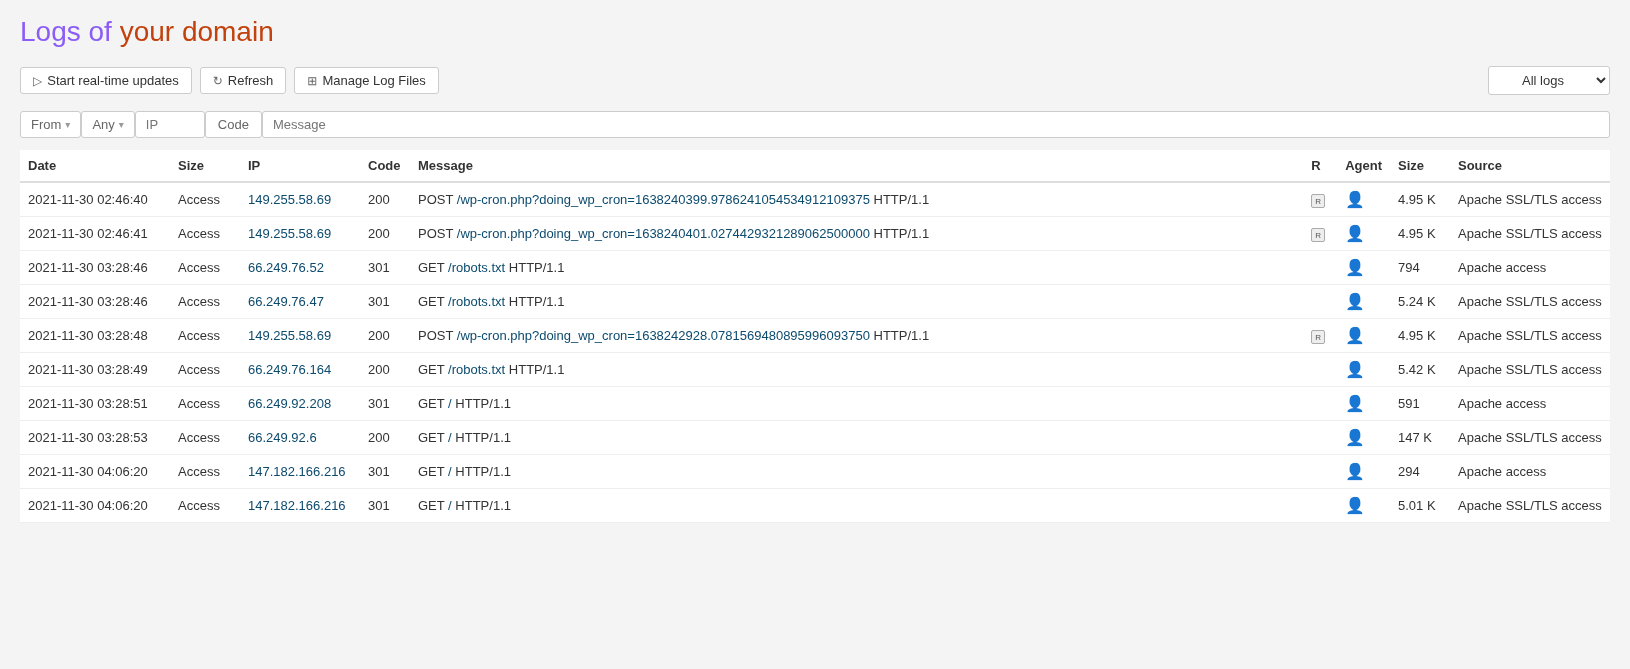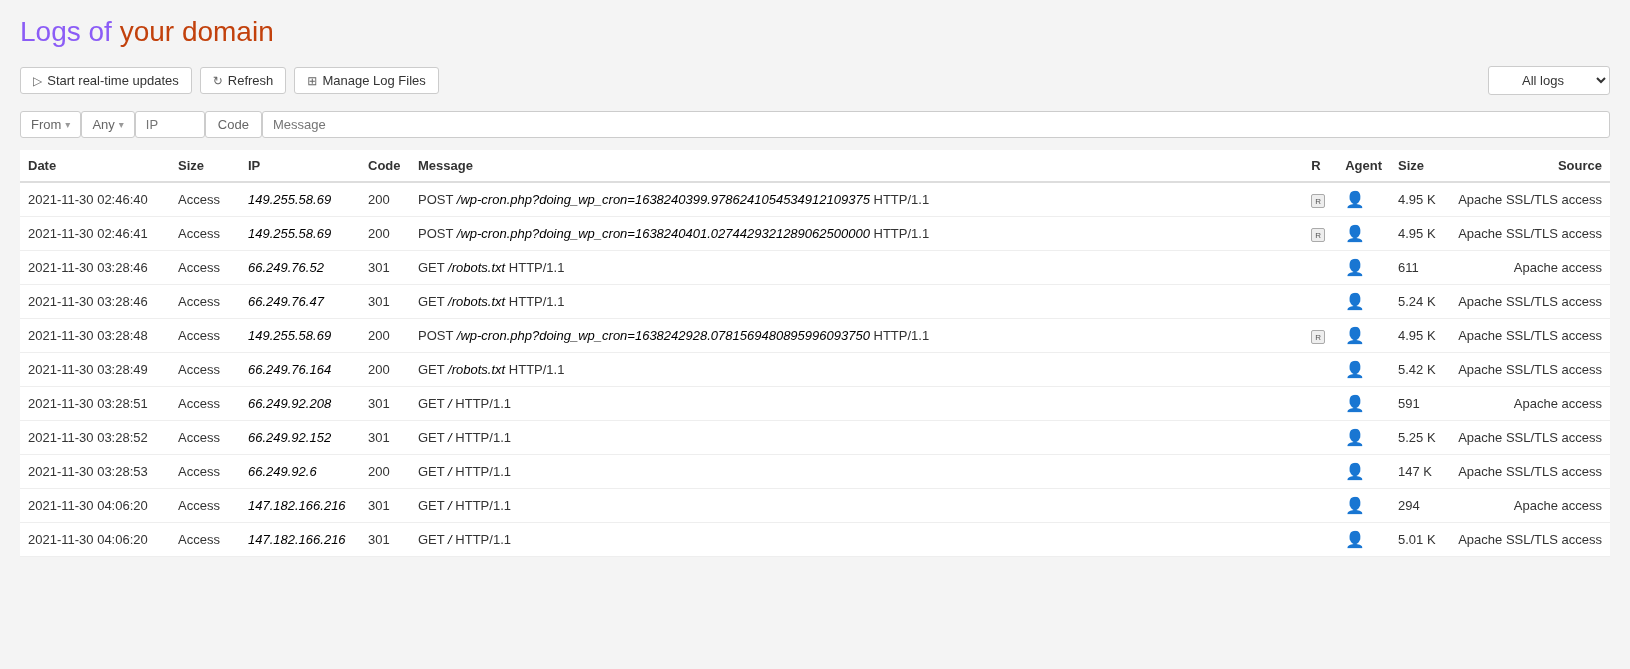--- a/index.html
+++ b/index.html
@@ -128,22 +128,22 @@
       white-space: nowrap;
     }
     .log-table .col-date { width: 150px; }
     .log-table .col-type { width: 70px; }
     .log-table .col-ip { width: 120px; }
     .log-table .col-code { width: 50px; }
     .log-table .col-message { }
     .log-table .col-r { width: 30px; }
     .log-table .col-agent { width: 40px; }
     .log-table .col-size { width: 60px; }
-    .log-table .col-source { width: 160px; text-align: right; }
-    .link-blue { color: #000000; text-decoration: none; font-style: italic; }
+    .log-table .col-source { width: 160px; }
+    .link-blue { color: #0c4a6e; text-decoration: none; }
     .agent-icon {
       display: inline-block;
       font-size: 16px;
     }
     .agent-human { color: #cc8844; }
     .agent-bot { color: #888; }
     .robot-badge {
       display: inline-block;
       width: 14px;
       height: 14px;
@@ -239,21 +239,21 @@
           <td class="col-source">Apache SSL/TLS access</td>
         </tr>
         <tr>
           <td class="col-date">2021-11-30 03:28:46</td>
           <td class="col-type">Access</td>
           <td class="col-ip"><a href="#" class="link-blue">66.249.76.52</a></td>
           <td class="col-code">301</td>
           <td class="col-message"><span>GET </span><a href="#" class="link-blue">/robots.txt</a><span> HTTP/1.1</span></td>
           <td class="col-r"></td>
           <td class="col-agent"><span class="agent-icon agent-bot">👤</span></td>
-          <td class="col-size">611</td>
+          <td class="col-size">794</td>
           <td class="col-source">Apache access</td>
         </tr>
         <tr>
           <td class="col-date">2021-11-30 03:28:46</td>
           <td class="col-type">Access</td>
           <td class="col-ip"><a href="#" class="link-blue">66.249.76.47</a></td>
           <td class="col-code">301</td>
           <td class="col-message"><span>GET </span><a href="#" class="link-blue">/robots.txt</a><span> HTTP/1.1</span></td>
           <td class="col-r"></td>
           <td class="col-agent"><span class="agent-icon agent-bot">👤</span></td>
@@ -287,31 +287,20 @@
           <td class="col-type">Access</td>
           <td class="col-ip"><a href="#" class="link-blue">66.249.92.208</a></td>
           <td class="col-code">301</td>
           <td class="col-message"><span>GET </span><a href="#" class="link-blue">/</a><span> HTTP/1.1</span></td>
           <td class="col-r"></td>
           <td class="col-agent"><span class="agent-icon agent-bot">👤</span></td>
           <td class="col-size">591</td>
           <td class="col-source">Apache access</td>
         </tr>
         <tr>
-          <td class="col-date">2021-11-30 03:28:52</td>
-          <td class="col-type">Access</td>
-          <td class="col-ip"><a href="#" class="link-blue">66.249.92.152</a></td>
-          <td class="col-code">301</td>
-          <td class="col-message"><span>GET </span><a href="#" class="link-blue">/</a><span> HTTP/1.1</span></td>
-          <td class="col-r"></td>
-          <td class="col-agent"><span class="agent-icon agent-bot">👤</span></td>
-          <td class="col-size">5.25 K</td>
-          <td class="col-source">Apache SSL/TLS access</td>
-        </tr>
-        <tr>
           <td class="col-date">2021-11-30 03:28:53</td>
           <td class="col-type">Access</td>
           <td class="col-ip"><a href="#" class="link-blue">66.249.92.6</a></td>
           <td class="col-code">200</td>
           <td class="col-message"><span>GET </span><a href="#" class="link-blue">/</a><span> HTTP/1.1</span></td>
           <td class="col-r"></td>
           <td class="col-agent"><span class="agent-icon agent-bot">👤</span></td>
           <td class="col-size">147 K</td>
           <td class="col-source">Apache SSL/TLS access</td>
         </tr>

